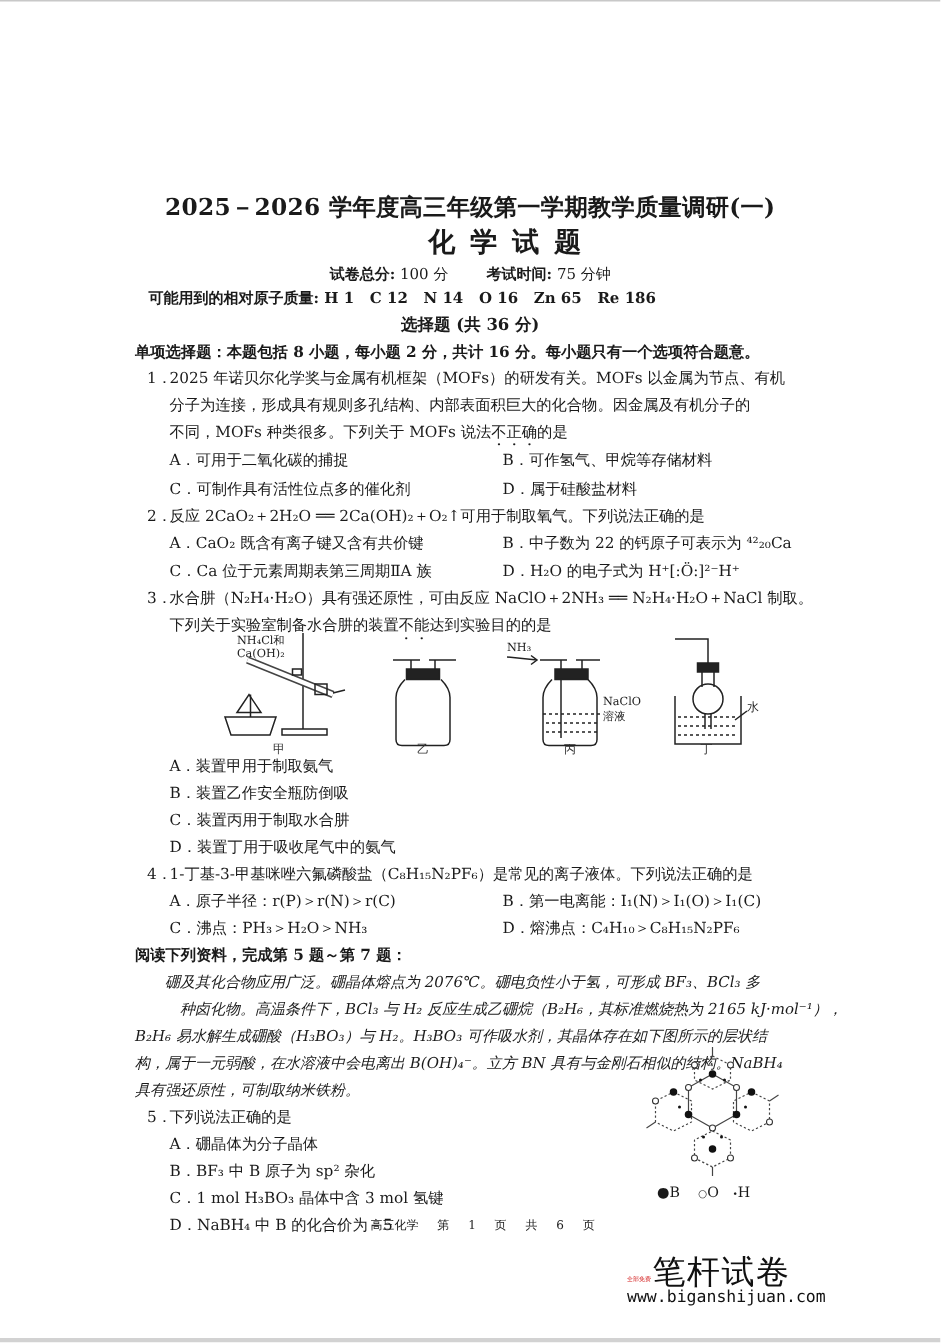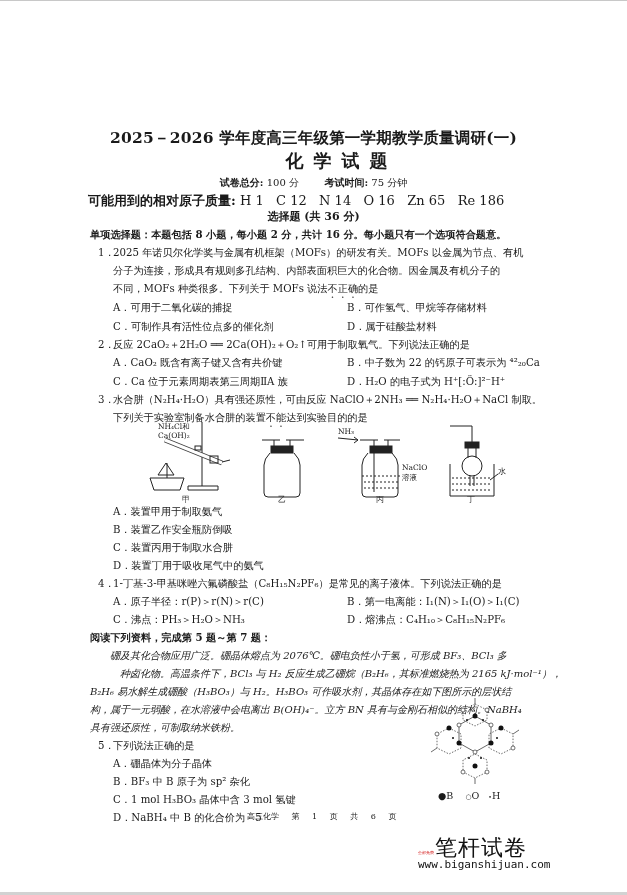--- a/index.html
+++ b/index.html
@@ -5,28 +5,28 @@
   html,body{margin:0;padding:0;}
   body{width:627px;height:895px;background:#ffffff;position:relative;overflow:hidden;
        font-family:"DejaVu Serif","Liberation Serif",serif;color:#1a1a1a;}
   .topline{position:absolute;left:0;top:0;width:627px;height:1px;background:#c8c8c8;}
   .botline{position:absolute;left:0;top:892px;width:627px;height:3px;background:#d2d2d2;}
   .abs{position:absolute;}
   .title{left:0;width:627px;top:128px;text-align:center;font-size:15.5px;font-weight:bold;letter-spacing:0.2px;}
   .subtitle{left:0;width:627px;top:149px;text-align:center;font-size:18px;font-weight:bold;letter-spacing:10px;margin-left:28px;}
   .info{left:0;width:627px;top:176px;text-align:center;font-size:10px;}
   .info b{font-weight:bold;}
-  .mass{left:88px;top:192px;font-size:13px;}
+  .mass{left:99px;top:192px;font-size:10px;font-weight:bold;}
   .section{left:0;width:627px;top:209px;text-align:center;font-size:11px;font-weight:bold;}
   .instr{left:90px;top:228px;font-size:10.2px;font-weight:bold;}
   .line{font-size:10.2px;line-height:17.5px;white-space:nowrap;}
   .q{left:98px;}
   .qb{left:113px;}
   .opt{left:113px;}
-  .optR{left:335px;margin-left:12px;}
+  .optR{left:335px;}
   .read{left:90px;font-size:10.2px;font-weight:bold;}
   .passage{left:90px;font-size:10px;line-height:17.5px;font-style:italic;width:460px;}
   .footer{left:247px;top:811px;font-size:8px;word-spacing:10px;}
   .wm-big{left:435px;top:833px;font-family:"DejaVu Sans","Liberation Sans",sans-serif;font-size:22px;color:#111;letter-spacing:1px;}
   .wm-small{left:418px;top:850px;font-family:"DejaVu Sans","Liberation Sans",sans-serif;font-size:4px;color:#d42020;}
   .wm-url{left:418px;top:858px;font-family:"DejaVu Sans Mono","Liberation Mono",monospace;font-size:11px;color:#111;}
   .dot-under{text-emphasis:dot;-webkit-text-emphasis:dot;text-emphasis-position:under;-webkit-text-emphasis-position:under;}
   svg text{font-family:"DejaVu Serif","Liberation Serif",serif;}
 </style>
 </head>

